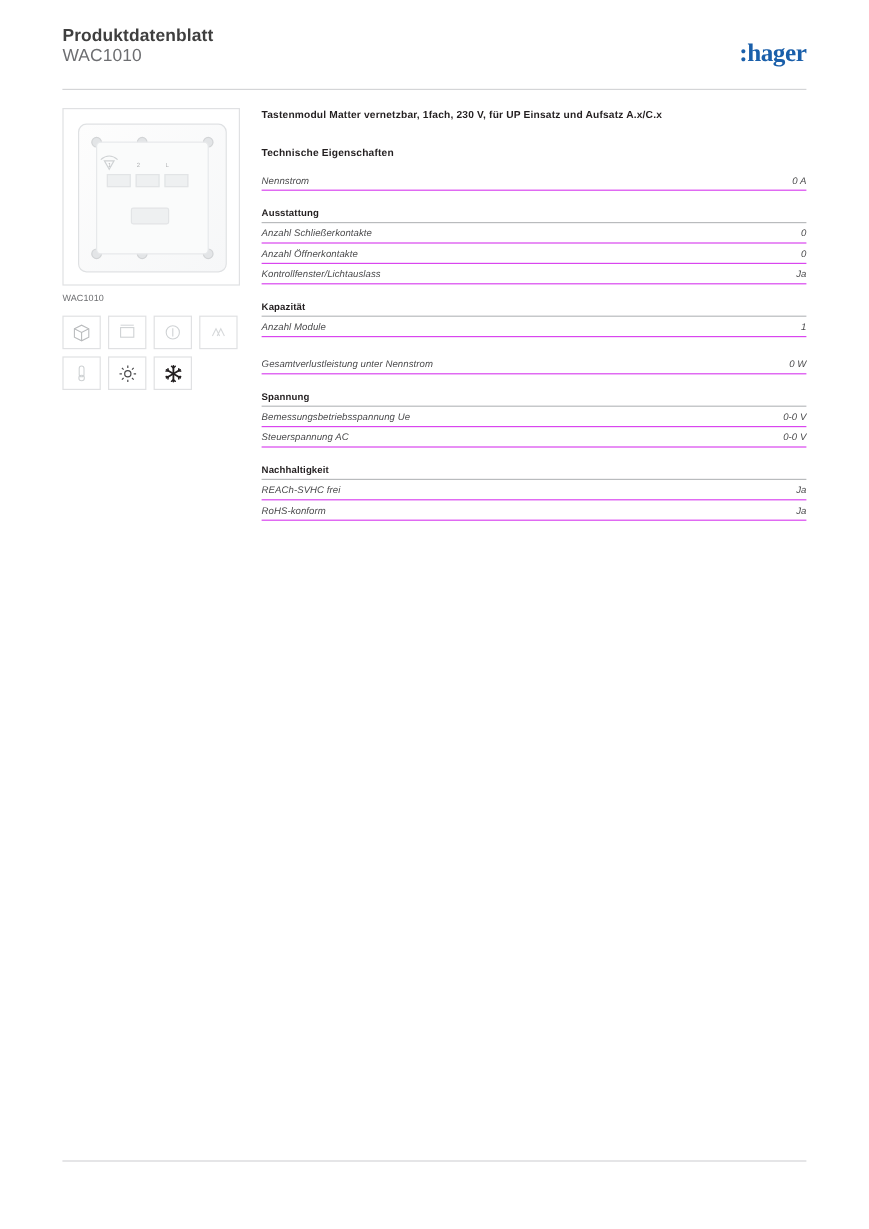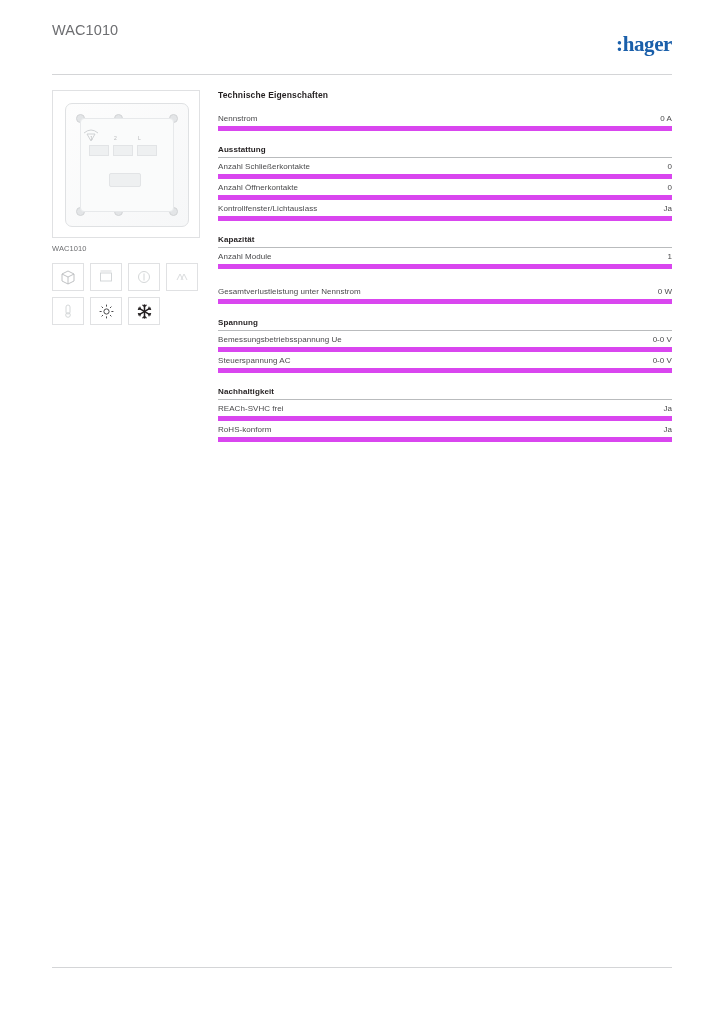--- a/index.html
+++ b/index.html
@@ -175,22 +175,23 @@
     padding-bottom: 3px;
     border-bottom: 1px solid #b9bbbd;
   }
   .spec-row {
     display: flex;
     justify-content: space-between;
     align-items: center;
     font-size: 8px;
     color: #4a4a4c;
     padding: 3.5px 0 3.5px 0;
-    border-bottom: 5px solid #d946ef;
+    border-bottom: 1px solid #d946ef;
     letter-spacing: 0.05px;
+    font-style: italic;
   }
   .spec-label { color: #4a4a4c; }
   .spec-value { color: #4a4a4c; text-align: right; white-space: nowrap; }
 
   
   .footer-rule {
     position: absolute;
     left: 52px;
     right: 52px;
     bottom: 56px;
@@ -209,20 +210,21 @@
   .footer-left { position: absolute; left: 0; top: 0; }
   .footer-center { position: absolute; left: 50%; transform: translateX(-50%); top: 0; }
   .footer-right { position: absolute; right: 0; top: 0; color: #231f20; }
 </style>
 </head>
 <body>
 
 <div class="page">
 
   <div class="header">
+    <div class="doc-title">Produktdatenblatt</div>
     <div class="doc-subtitle">WAC1010</div>
     <div class="brand">:hager</div>
   </div>
   <div class="header-rule"></div>
 
   <div class="left-col">
     <div class="product-image-box">
       <div class="device">
         <div class="dev-screw" style="left:10px;  top:10px;"></div>
         <div class="dev-screw" style="right:10px; top:10px;"></div>
@@ -312,20 +314,21 @@
               <path d="M4.2 11 L4 12.8"></path>
             <path d="M12.8 6 L14.6 6.3"></path>
               <path d="M12.8 6 L13 4.2"></path>
           </g>
         </svg>
       </div>
     </div>
   </div>
 
   <div class="right-col">
+    <div class="product-desc">Tastenmodul Matter vernetzbar, 1fach, 230 V, für UP Einsatz und Aufsatz A.x/C.x</div>
     <div class="section-title">Technische Eigenschaften</div>
 
     <div class="group">
       <div class="spec-row">
         <span class="spec-label">Nennstrom</span>
         <span class="spec-value">0 A</span>
       </div>
     </div>
 
     <div class="group">

